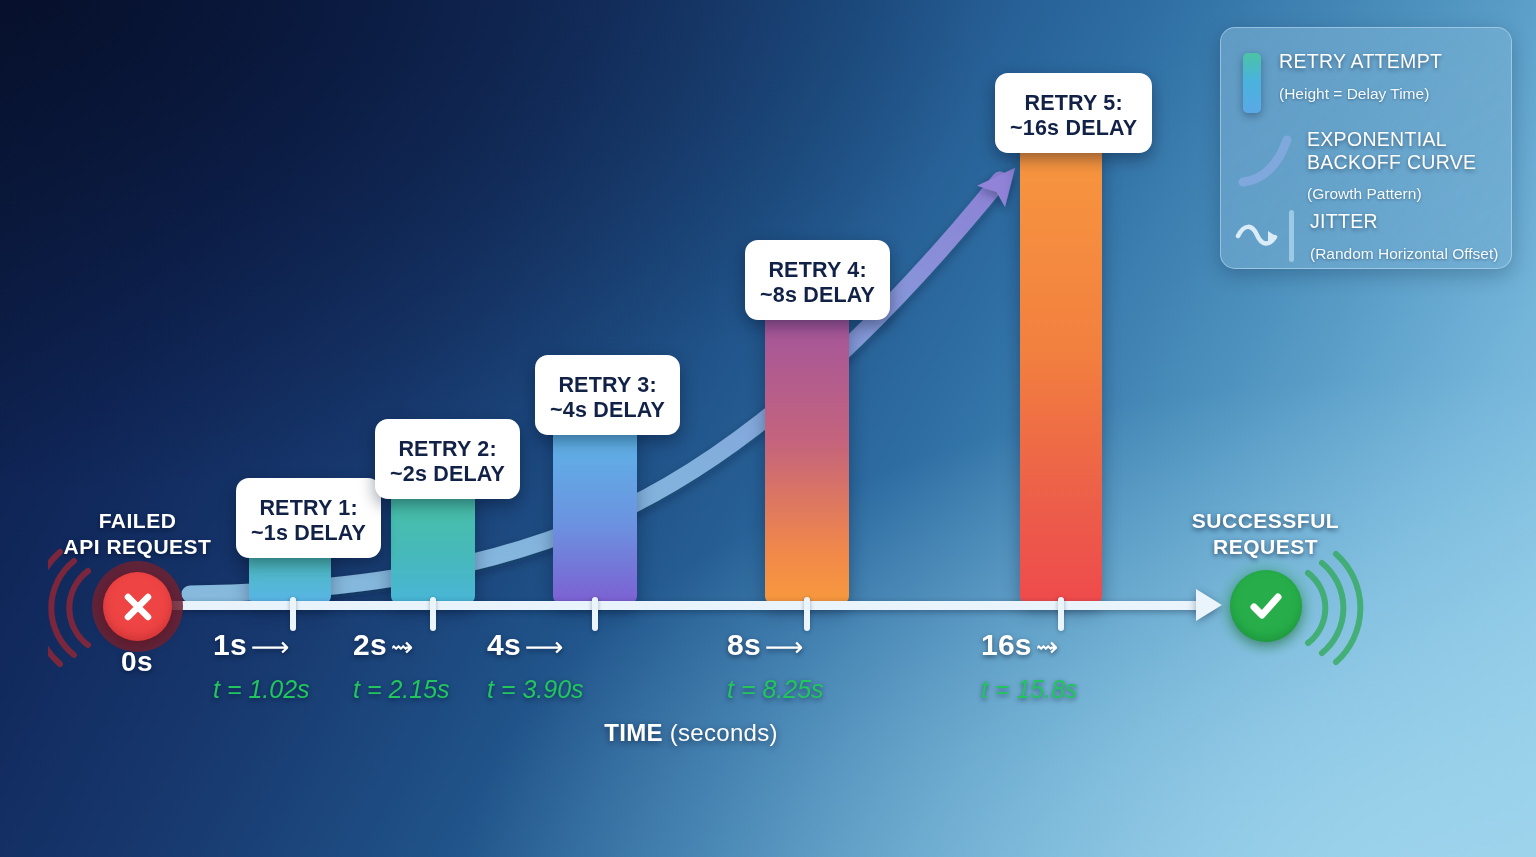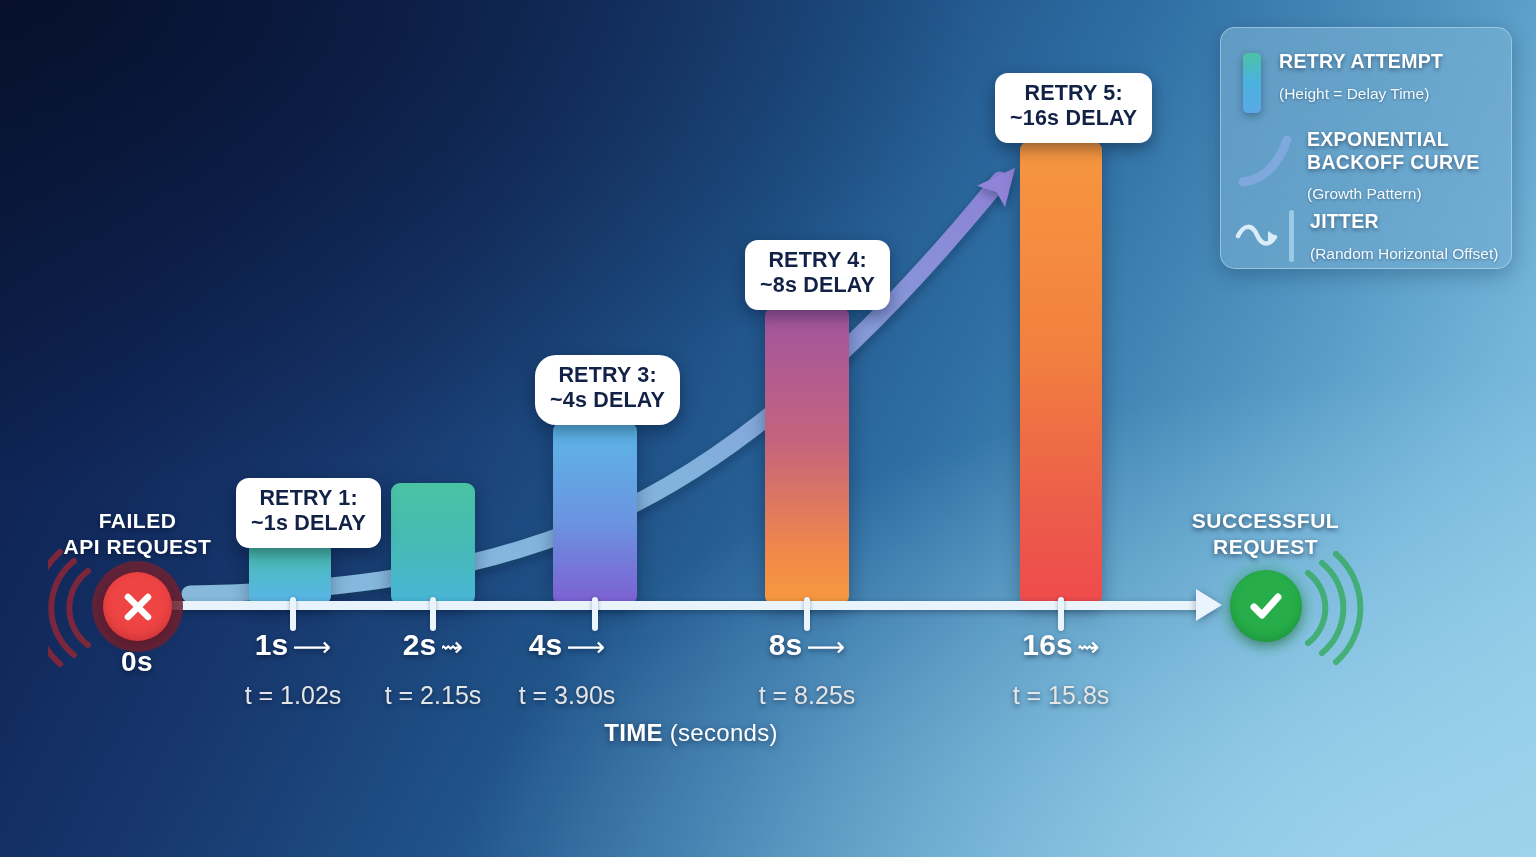--- a/index.html
+++ b/index.html
@@ -34,30 +34,30 @@
      border-radius:5px;box-shadow:0 2px 6px rgba(4,16,40,.35);}
   .axis-arrow{position:absolute;left:1196px;top:589px;width:0;height:0;
      border-top:16px solid transparent;border-bottom:16px solid transparent;
      border-left:26px solid #eaf4fc;filter:drop-shadow(0 2px 4px rgba(4,16,40,.35));}
 
   .bar{position:absolute;border-radius:9px;
        box-shadow:0 6px 18px rgba(4,14,38,.34);}
   .tick{position:absolute;width:6px;height:34px;background:#eaf4fc;border-radius:3px;
         box-shadow:0 1px 4px rgba(4,16,40,.3);}
 
-  .tl{position:absolute;text-align:center;color:#ffffff;
+  .tl{position:absolute;color:#ffffff;
       text-shadow:0 2px 5px rgba(4,14,38,.55);white-space:nowrap;}
   .tl .big{font-size:30px;font-weight:700;letter-spacing:.2px;display:block;}
-  .tl .sub{font-size:25px;font-weight:400;display:block;margin-top:18px;
-      color:#e5e5e5;}
+  .tl .sub{font-size:25px;font-weight:400;display:block;margin-top:12px;
+      color:#22c55e;font-style:italic;}
   .tl .jit{font-weight:400;font-size:27px;padding-left:4px;vertical-align:-1px;}
 
   
   .callout{position:absolute;background:#ffffff;border-radius:13px;
-      padding:8px 15px 11px;text-align:center;color:#122146;
+      padding:18px 15px 11px;text-align:center;color:#122146;
       font-size:21.5px;font-weight:700;line-height:1.18;letter-spacing:.2px;
       box-shadow:0 6px 16px rgba(3,12,34,.40);white-space:nowrap;}
   .callout span{display:block;}
 
   
   .endpoint{position:absolute;}
   .circle{position:absolute;border-radius:50%;display:flex;align-items:center;
       justify-content:center;}
   .ep-label{position:absolute;text-align:center;color:#fff;font-weight:700;
       font-size:21px;line-height:1.25;letter-spacing:.5px;white-space:nowrap;
@@ -65,21 +65,21 @@
 
   
   .legend{position:absolute;left:1220px;top:27px;width:290px;height:240px;
      border-radius:15px;
      background:linear-gradient(150deg, rgba(126,180,214,.58) 0%, rgba(120,175,212,.50) 100%);
      border:1px solid rgba(205,232,247,.50);
      box-shadow:0 6px 20px rgba(5,20,48,.25);
      backdrop-filter:blur(2px);}
   .lg-row{position:absolute;display:flex;align-items:flex-start;}
   .lg-txt{color:#ffffff;}
-  .lg-title{font-size:19.5px;font-weight:700;letter-spacing:.3px;line-height:1.16;
+  .lg-title{font-size:19.5px;font-weight:400;letter-spacing:.3px;line-height:1.16;
       text-shadow:0 2px 4px rgba(4,14,38,.45);}
   .lg-sub{font-size:15.5px;font-weight:400;line-height:1.2;margin-top:12px;
       color:#f3fafe;text-shadow:0 1px 3px rgba(4,14,38,.4);}
 
   
   .axis-title{position:absolute;left:0;top:719px;width:1382px;text-align:center;
       color:#ffffff;font-size:24px;letter-spacing:.3px;
       text-shadow:0 2px 6px rgba(4,14,38,.55);}
   .axis-title b{font-weight:700;}
   .axis-title i{font-style:normal;font-weight:400;}
@@ -146,21 +146,25 @@
     <div class="tick" style="left:430px;top:597px;"></div>
     <div class="tick" style="left:592px;top:597px;"></div>
     <div class="tick" style="left:804px;top:597px;"></div>
     <div class="tick" style="left:1058px;top:597px;"></div>
   </div>
 
   <div class="callout" style="left:236px;top:478px;">
     <span>RETRY 1:</span>
     <span>~1s DELAY</span>
   </div>
-  <div class="callout" style="left:535px;top:355px;border-radius:21px;">
+  <div class="callout" style="left:375px;top:419px;">
+    <span>RETRY 2:</span>
+    <span>~2s DELAY</span>
+  </div>
+  <div class="callout" style="left:535px;top:355px;">
     <span>RETRY 3:</span>
     <span>~4s DELAY</span>
   </div>
   <div class="callout" style="left:745px;top:240px;">
     <span>RETRY 4:</span>
     <span>~8s DELAY</span>
   </div>
   <div class="callout" style="left:995px;top:73px;">
     <span>RETRY 5:</span>
     <span>~16s DELAY</span>

